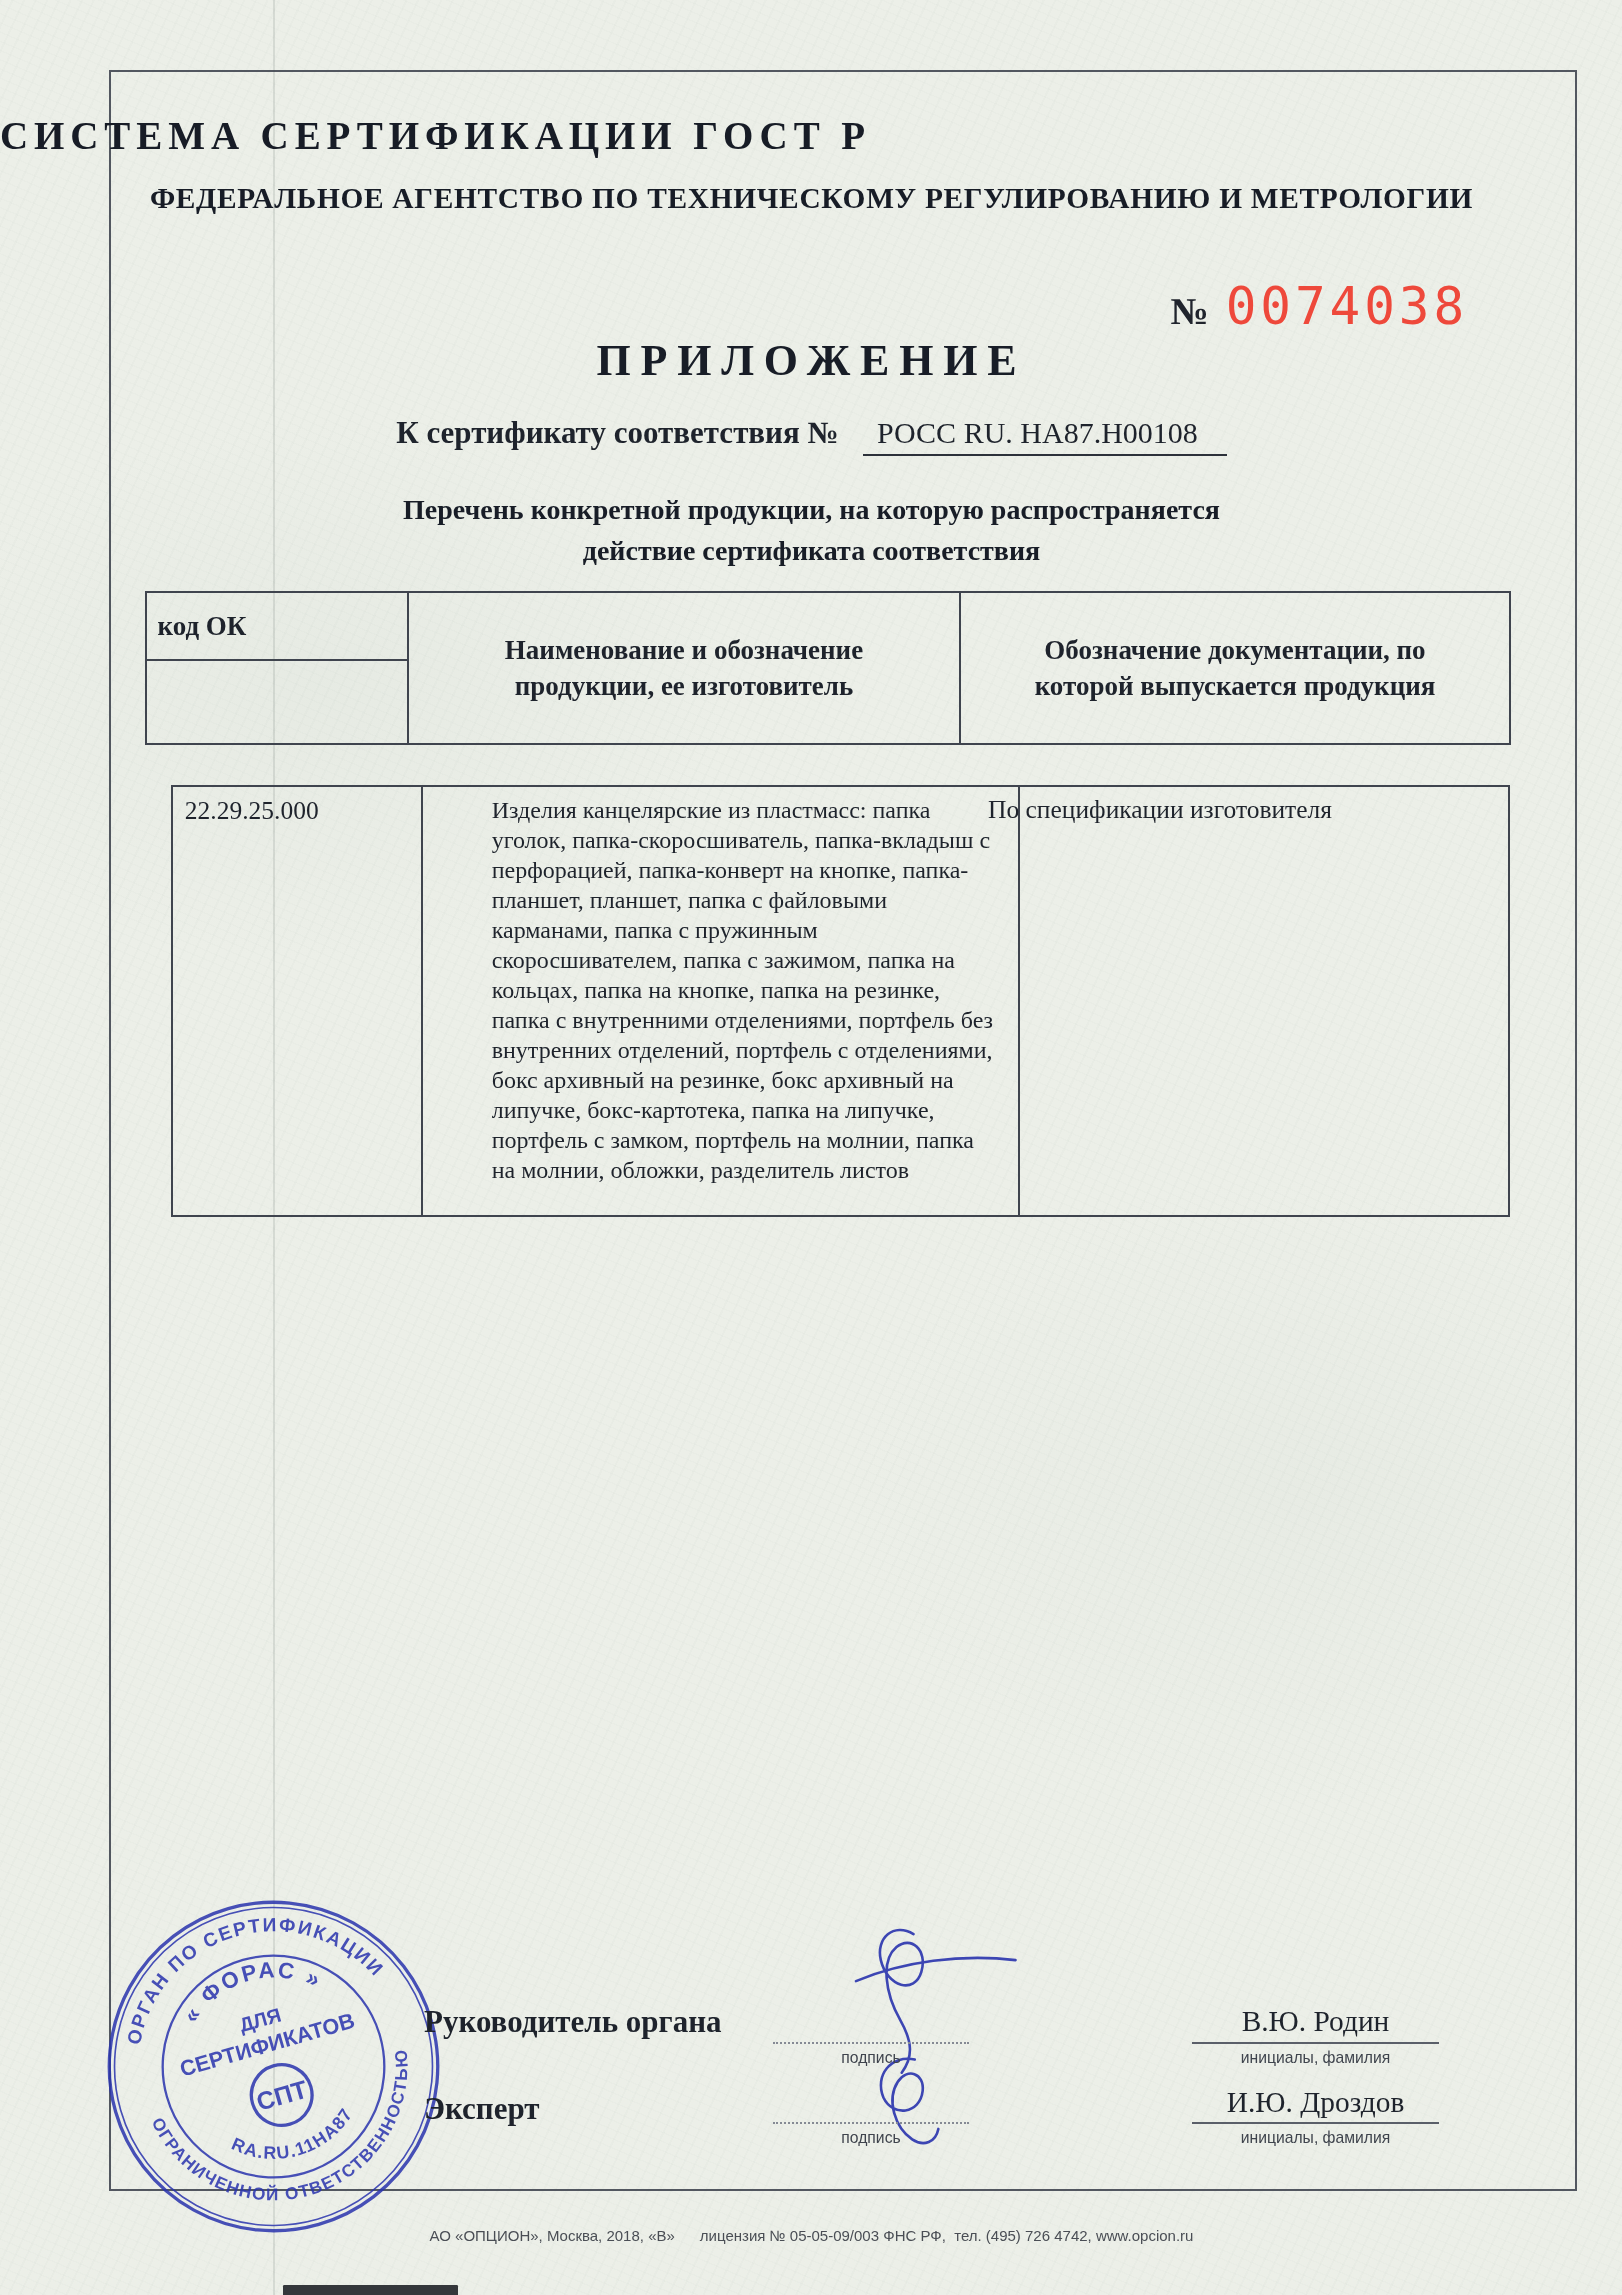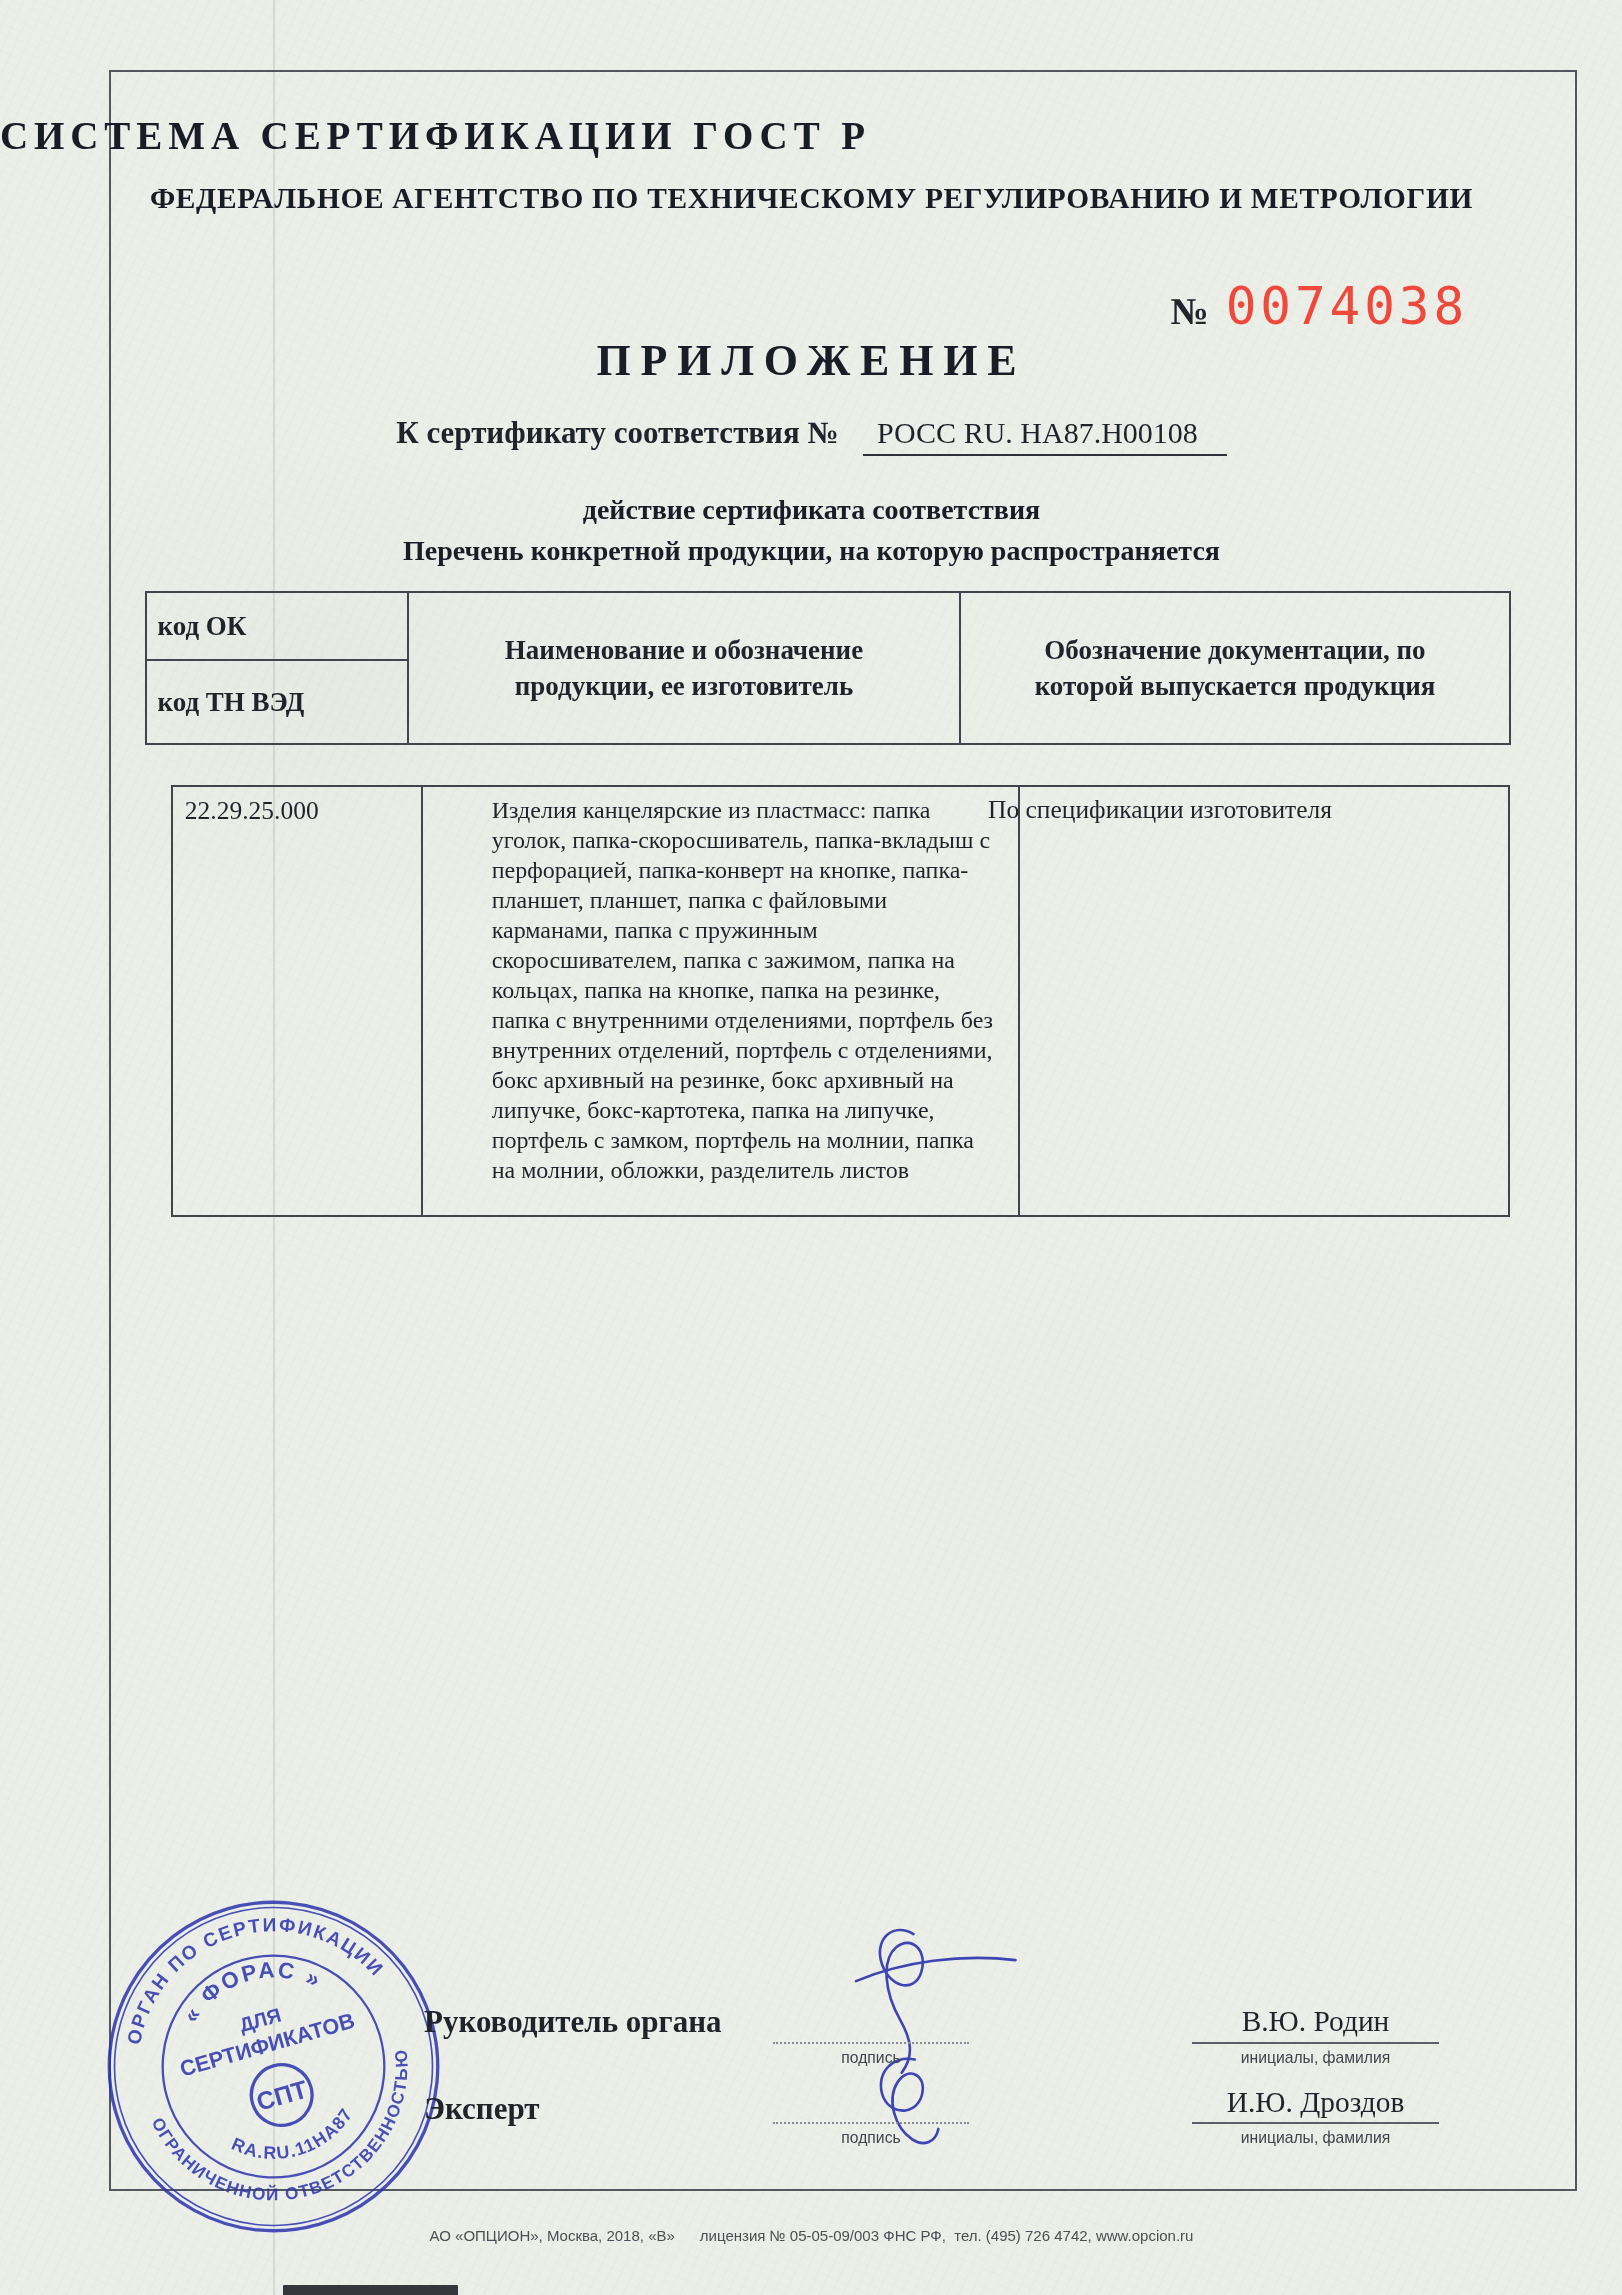--- a/index.html
+++ b/index.html
@@ -123,28 +123,27 @@
   </div>
 
   <div class="doc-title">ПРИЛОЖЕНИЕ</div>
 
   <div class="cert-row">
     <span class="cert-label">К сертификату соответствия №</span>
     <span class="cert-value">РОСС RU. НА87.Н00108</span>
   </div>
 
   <div class="subtitle">
+    <div>Перечень конкретной продукции,  на которую распространяется</div>
     <div>действие сертификата соответствия</div>
-    <div>Перечень конкретной продукции,  на которую распространяется</div>
   </div>
 
   <div class="thead">
     <div class="col1">
       <div class="cellA">код ОК</div>
-      <div class="cellB">код ТН ВЭД</div>
     </div>
     <div class="col2">Наименование и обозначение продукции, ее изготовитель</div>
     <div class="col3">Обозначение документации, по которой выпускается продукция</div>
   </div>
 
   <div class="tbody">
     <div class="bcol1">22.29.25.000</div>
     <div class="bcol2">Изделия канцелярские из пластмасс: папка уголок, папка-скоросшиватель, папка-вкладыш с перфорацией, папка-конверт на кнопке, папка-планшет, планшет, папка с файловыми карманами, папка с пружинным скоросшивателем, папка с зажимом, папка на кольцах, папка на кнопке, папка на резинке, папка с внутренними отделениями, портфель без внутренних отделений, портфель с отделениями, бокс архивный на резинке, бокс архивный на липучке, бокс-картотека, папка на липучке, портфель с замком, портфель на молнии, папка на молнии, обложки, разделитель листов</div>
     <div class="bcol3">По спецификации изготовителя</div>
   </div>

